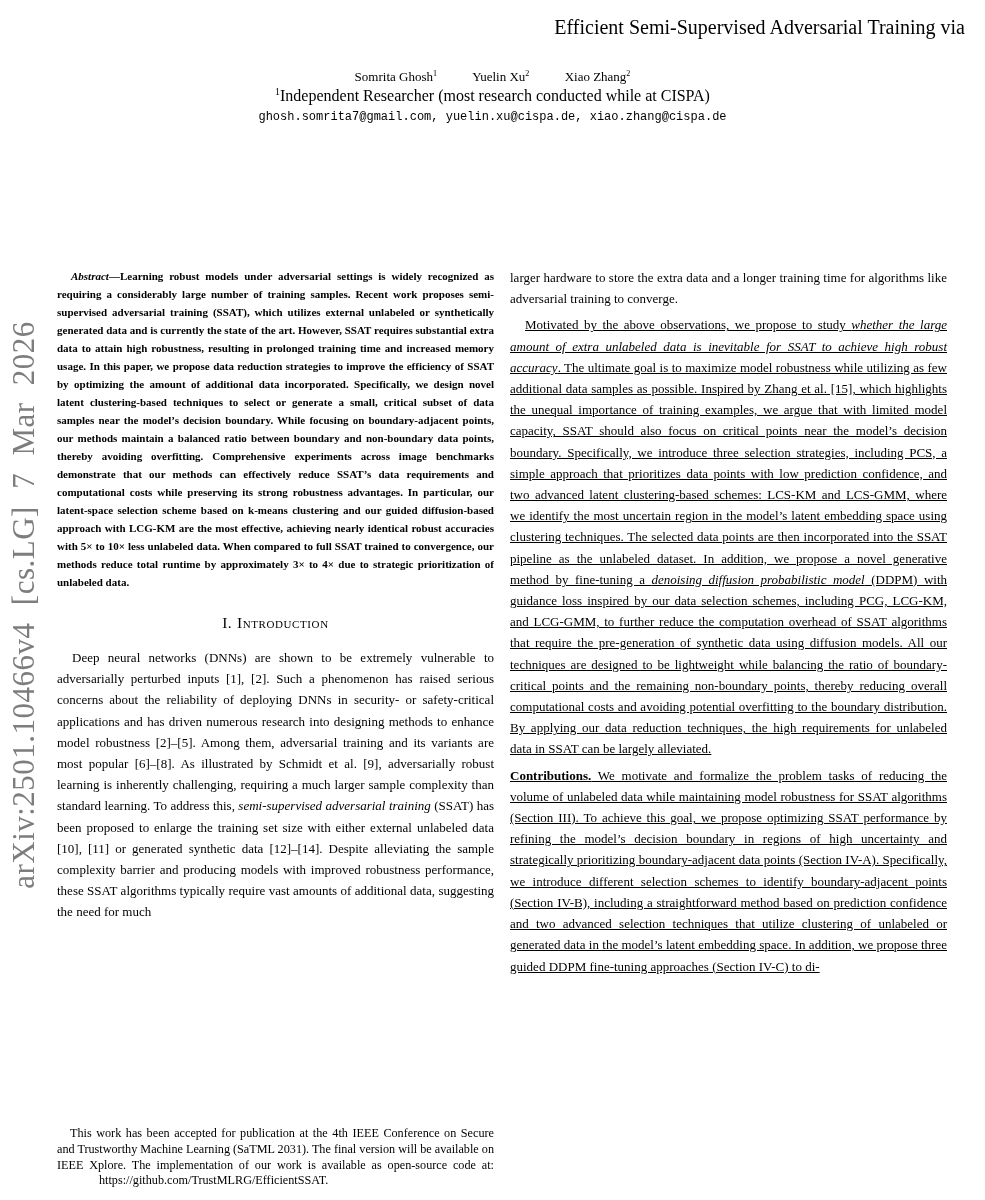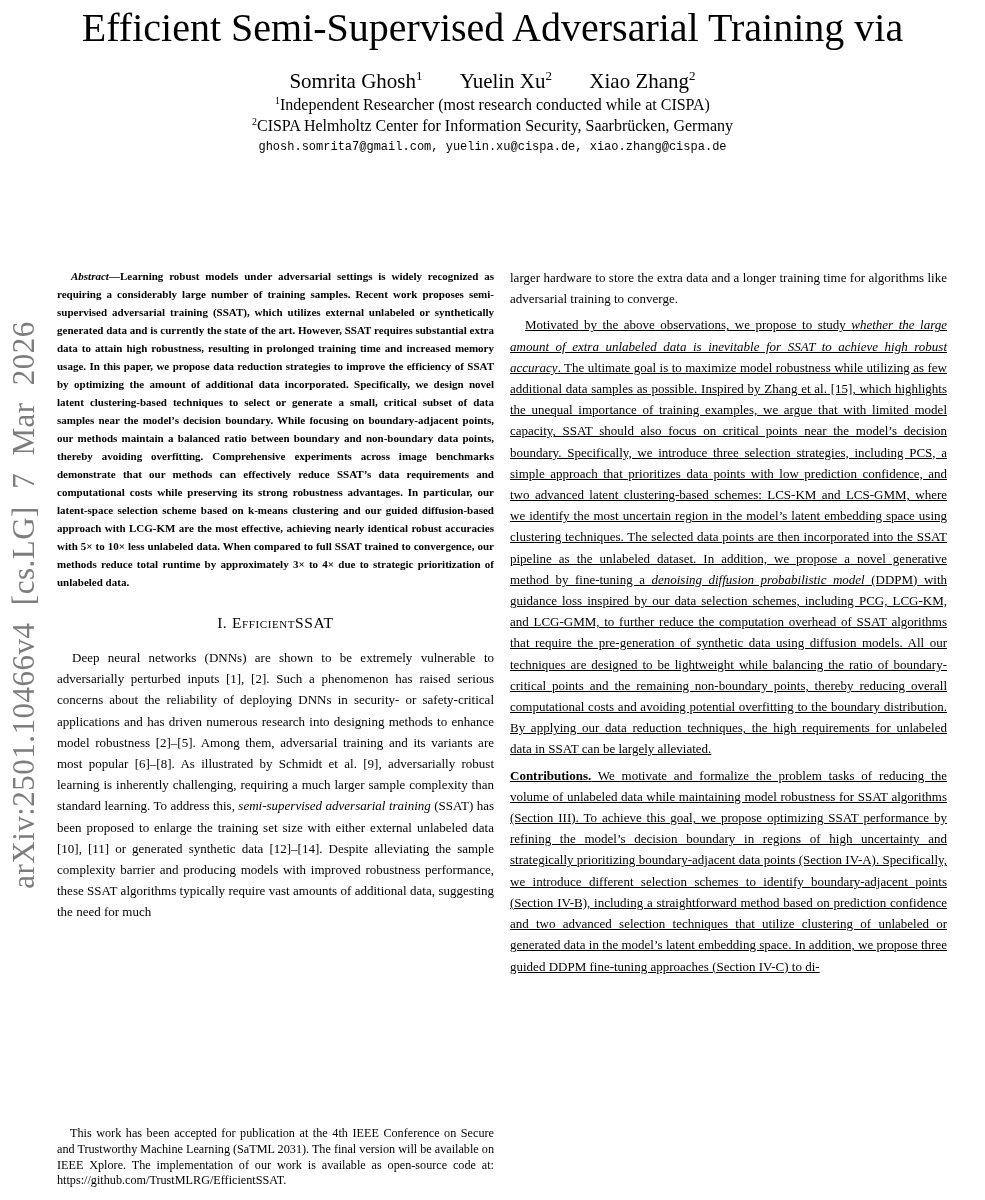--- a/index.html
+++ b/index.html
@@ -27,26 +27,27 @@
     font-size: 31px;
     letter-spacing: 0.5px;
     word-spacing: 9px;
     font-family: "Liberation Serif", serif;
   }
 
   
   .header { position: absolute; top: 0; left: 20px; right: 20px; text-align: center; }
   .title {
     margin-top: 4px;
-    font-size: 40px;
+    font-size: 20px;
     font-weight: 400;
     line-height: 47px;
+    text-align: right;
   }
   .title .tline { display: block; }
-  .authors { margin-top: 18px; font-size: 21px; }
+  .authors { margin-top: 18px; font-size: 13px; }
   .author { display: inline-block; margin: 0 16px; white-space: nowrap; }
   sup { font-size: 0.62em; line-height: 0; vertical-align: super; }
   .affil { font-size: 16px; line-height: 21px; }
   .affil:first-of-type { margin-top: 7px; }
   .emails {
     margin-top: 4px;
     font-family: "Liberation Mono", monospace;
     font-size: 12px;
     letter-spacing: 0px;
   }
@@ -82,53 +83,52 @@
 
   
   .footnote {
     position: absolute;
     top: 1126px; left: 57px; width: 437px;
     font-size: 12.2px;
     line-height: 15.8px;
     text-align: justify;
     text-indent: 13px;
   }
-  .url { white-space: nowrap; }
+  .url { white-space: nowrap; margin-left: 42px; }
 </style>
 </head>
 <body>
 
 <div class="page">
 
   <div class="arxiv-strip">arXiv:2501.10466v4 [cs.LG] 7 Mar 2026</div>
 
   <header class="header">
     <h1 class="title">
       <span class="tline">Efficient Semi-Supervised Adversarial Training via</span>
     </h1>
 
     <div class="authors">
       <span class="author"><span>Somrita Ghosh</span><sup>1</sup></span>
       <span class="author"><span>Yuelin Xu</span><sup>2</sup></span>
       <span class="author"><span>Xiao Zhang</span><sup>2</sup></span>
     </div>
 
     <div class="affil"><sup>1</sup><span>Independent Researcher (most research conducted while at CISPA)</span></div>
-    <div class="affil"><sup>2</sup><span>CISPA Helmholtz Center for Information Security, Saarbrücken, Germany</span></div>
 
     <div class="emails">ghosh.somrita7@gmail.com, yuelin.xu@cispa.de, xiao.zhang@cispa.de</div>
   </header>
 
   <section class="col col-left">
     <p class="abstract">
       <span class="ab-label">Abstract</span><span>—</span><span>Learning robust models under adversarial settings is widely recognized as requiring a considerably large number of training samples. Recent work proposes semi-supervised adversarial training (SSAT), which utilizes external unlabeled or synthetically generated data and is currently the state of the art. However, SSAT requires substantial extra data to attain high robustness, resulting in prolonged training time and increased memory usage. In this paper, we propose data reduction strategies to improve the efficiency of SSAT by optimizing the amount of additional data incorporated. Specifically, we design novel latent clustering-based techniques to select or generate a small, critical subset of data samples near the model’s decision boundary. While focusing on boundary-adjacent points, our methods maintain a balanced ratio between boundary and non-boundary data points, thereby avoiding overfitting. Comprehensive experiments across image benchmarks demonstrate that our methods can effectively reduce SSAT’s data requirements and computational costs while preserving its strong robustness advantages. In particular, our latent-space selection scheme based on k-means clustering and our guided diffusion-based approach with LCG-KM are the most effective, achieving nearly identical robust accuracies with 5× to 10× less unlabeled data. When compared to full SSAT trained to convergence, our methods reduce total runtime by approximately 3× to 4× due to strategic prioritization of unlabeled data.</span>
     </p>
 
     <h2 class="sec-head">
-      <span>I.</span><span class="sc">EfficientSSAT</span>
+      <span>I.</span><span class="sc">Introduction</span>
     </h2>
 
     <p class="para indent">
       <span>Deep neural networks (DNNs) are shown to be extremely vulnerable to adversarially perturbed inputs [1], [2]. Such a phenomenon has raised serious concerns about the reliability of deploying DNNs in security- or safety-critical applications and has driven numerous research into designing methods to enhance model robustness [2]–[5]. Among them, adversarial training and its variants are most popular [6]–[8]. As illustrated by Schmidt et al. [9], adversarially robust learning is inherently challenging, requiring a much larger sample complexity than standard learning. To address this, </span><span class="it">semi-supervised adversarial training</span><span> (SSAT) has been proposed to enlarge the training set size with either external unlabeled data [10], [11] or generated synthetic data [12]–[14]. Despite alleviating the sample complexity barrier and producing models with improved robustness performance, these SSAT algorithms typically require vast amounts of additional data, suggesting the need for much</span>
     </p>
   </section>
 
   <div class="footnote">
     <span>This work has been accepted for publication at the 4th IEEE Conference on Secure and Trustworthy Machine Learning (SaTML 2031). The final version will be available on IEEE Xplore. The implementation of our work is available as open-source code at: </span><span class="url">https://github.com/TrustMLRG/EfficientSSAT</span><span>.</span>
   </div>

